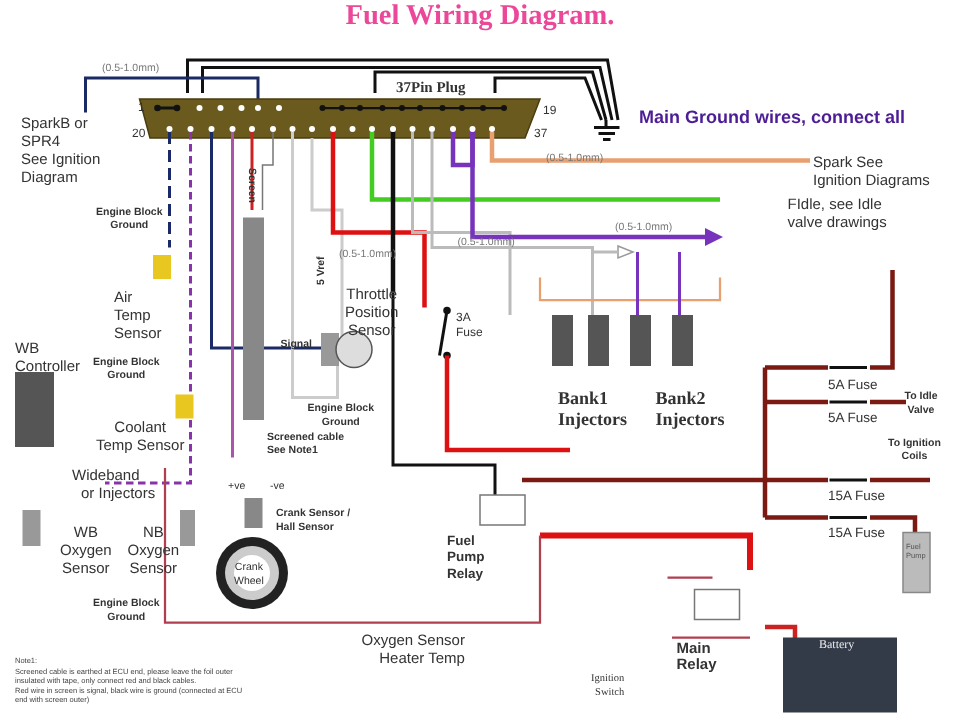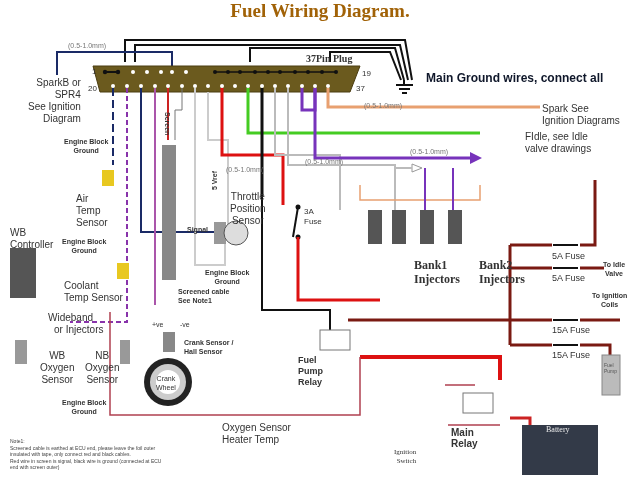--- a/index.html
+++ b/index.html
@@ -1,23 +1,23 @@
 <!DOCTYPE html>
 <html><head>
 <meta charset="utf-8">
 <style>
   html, body { margin: 0; padding: 0; background: #ffffff; }
   body { width: 640px; height: 480px; position: relative; overflow: hidden; font-family: "Liberation Sans", sans-serif; }
   svg { position: absolute; left: 0; top: 0; }
   .lbl { position: absolute; color: #333; font-size: 10px; line-height: 12px; white-space: nowrap; }
-  .serifb { font-family: "Liberation Serif", serif; font-weight: bold; margin-left: 42px; }
+  .serifb { font-family: "Liberation Serif", serif; font-weight: bold; }
   .bold { font-weight: bold; }
   .small { font-size: 7px; line-height: 9px; color: #333; }
   .gauge { font-size: 7px; color: #777; }
-  .title { position: absolute; left: 0; width: 640px; top: 0; text-align: center; font-family: "Liberation Serif", serif; font-weight: bold; font-size: 19px; color: #a16207; }
+  .title { position: absolute; left: 0; width: 640px; top: 0; text-align: center; font-family: "Liberation Serif", serif; font-weight: bold; font-size: 19px; color: #ec4899; }
 </style>
 </head>
 <body>
 
 <div class="title">Fuel Wiring Diagram.</div>
 
 <svg width="640" height="480">
 
   <g fill="none" stroke="#111" stroke-width="2">
     <path d="M125 62 L125 40 L405 40 L412 80"></path>
@@ -160,28 +160,28 @@
   <rect x="15" y="340" width="12" height="24" fill="#999"></rect>
 </svg>
 
 <div class="lbl gauge" style="left:68px;top:40px">(0.5-1.0mm)</div>
 <div class="lbl" style="left:92px;top:66px;font-size:8px">1</div>
 <div class="lbl" style="left:88px;top:83px;font-size:8px">20</div>
 <div class="lbl" style="left:362px;top:68px;font-size:8px">19</div>
 <div class="lbl" style="left:356px;top:83px;font-size:8px">37</div>
 <div class="lbl serifb" style="left:264px;top:53px;font-size:10px">37Pin Plug</div>
 
-<div class="lbl" style="left:28px;top:77px;text-align:right">
+<div class="lbl" style="left:14px;top:77px;text-align:left">
   <div>SparkB or</div>
   <div>SPR4</div>
   <div>See Ignition</div>
   <div>Diagram</div>
 </div>
 
-<div class="lbl bold" style="left:426px;top:70px;font-size:12px;line-height:17px;color:#0f172a">
+<div class="lbl bold" style="left:426px;top:70px;font-size:12px;line-height:17px;color:#4c1d95">
   <div>Main Ground wires, connect all</div>
 </div>
 <div class="lbl gauge" style="left:364px;top:100px">(0.5-1.0mm)</div>
 <div class="lbl" style="left:542px;top:103px">
   <div>Spark See</div>
   <div>Ignition Diagrams</div>
 </div>
 <div class="lbl" style="left:525px;top:131px">
   <div>FIdle, see Idle</div>
   <div>valve drawings</div>
@@ -221,21 +221,21 @@
 </div>
 
 <div class="lbl" style="left:10px;top:227px">
   <div>WB</div>
   <div>Controller</div>
 </div>
 <div class="lbl bold" style="left:62px;top:237px;font-size:7px;line-height:9px;text-align:center">
   <div>Engine Block</div>
   <div>Ground</div>
 </div>
-<div class="lbl" style="left:64px;top:280px;text-align:left">
+<div class="lbl" style="left:64px;top:280px;text-align:center">
   <div>Coolant</div>
   <div>Temp Sensor</div>
 </div>
 <div class="lbl bold" style="left:205px;top:268px;font-size:7px;line-height:9px;text-align:center">
   <div>Engine Block</div>
   <div>Ground</div>
 </div>
 <div class="lbl" style="left:48px;top:312px">
   <div>Wideband</div>
   <div style="padding-left:6px">or Injectors</div>
@@ -267,21 +267,21 @@
 <div class="lbl bold" style="left:62px;top:398px;font-size:7px;line-height:9px;text-align:center">
   <div>Engine Block</div>
   <div>Ground</div>
 </div>
 
 <div class="lbl bold" style="left:298px;top:355px;font-size:9px;line-height:11px">
   <div>Fuel</div>
   <div>Pump</div>
   <div>Relay</div>
 </div>
-<div class="lbl" style="left:222px;top:422px;text-align:left">
+<div class="lbl" style="left:241px;top:422px;text-align:right">
   <div>Oxygen Sensor</div>
   <div>Heater Temp</div>
 </div>
 <div class="lbl" style="left:394px;top:448px;font-family:'Liberation Serif',serif;font-size:7px;line-height:9px;text-align:right">
   <div>Ignition</div>
   <div>Switch</div>
 </div>
 <div class="lbl bold" style="left:451px;top:427px;font-size:10px;line-height:11px">
   <div>Main</div>
   <div>Relay</div>

